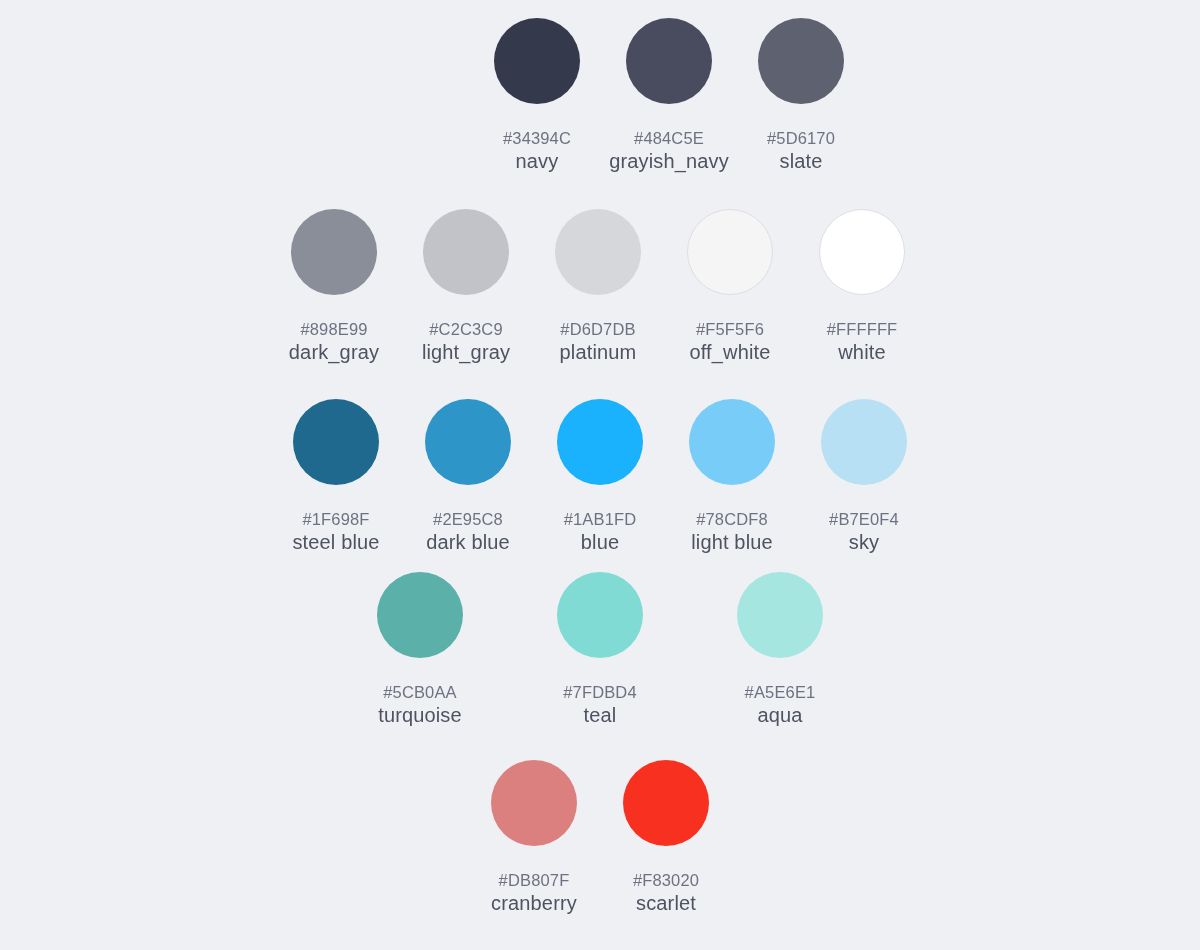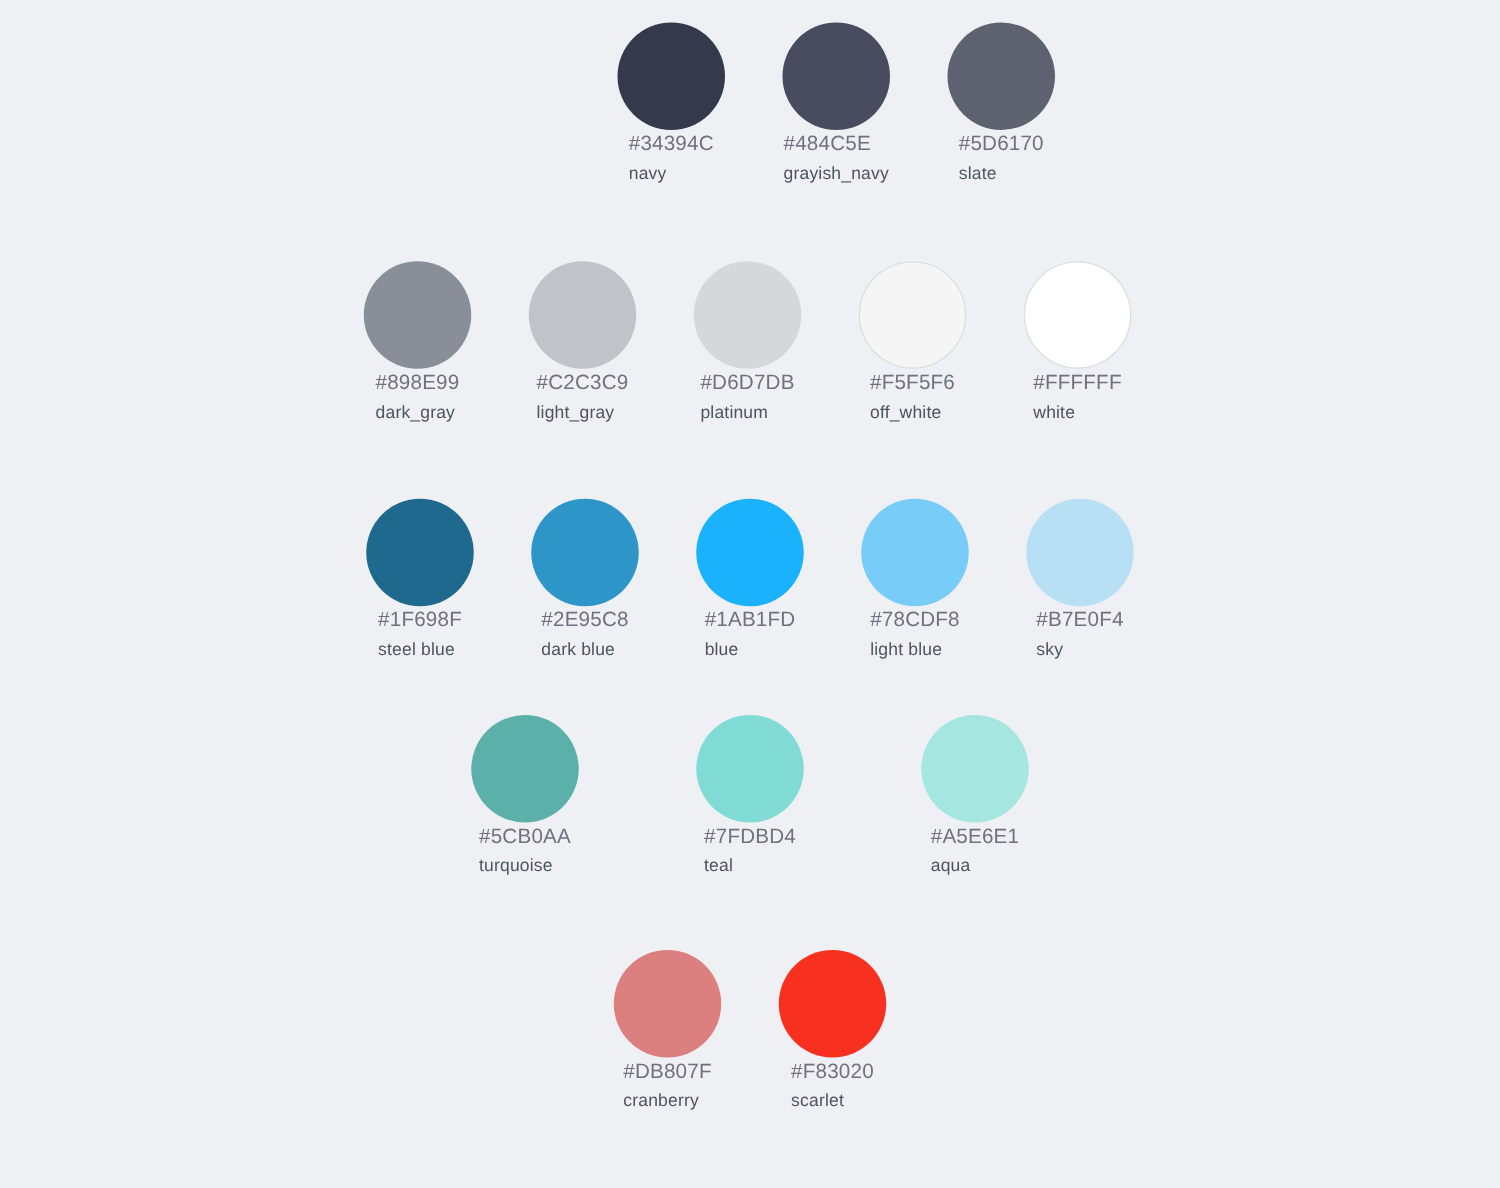--- a/index.html
+++ b/index.html
@@ -35,33 +35,33 @@
   .swatch-dot {
     width: 86px;
     height: 86px;
     border-radius: 50%;
     box-sizing: border-box;
   }
   .swatch-dot.bordered {
     border: 1px solid #DCDEE3;
   }
   .swatch-label {
-    margin-top: 0;
-    text-align: left;
+    margin-top: 23px;
+    text-align: center;
     line-height: 23px;
   }
   .swatch-hex {
     display: block;
     font-size: 16.5px;
     color: #6E7280;
     letter-spacing: 0.15px;
   }
   .swatch-name {
     display: block;
-    font-size: 14px;
+    font-size: 20px;
     color: #4D5360;
     letter-spacing: 0.15px;
   }
 </style>
 </head>
 <body>
 
 <div id="palette">
     <div class="swatch-row" style="top: 18px; transform: translateX(69px);">
       <div class="swatch">

